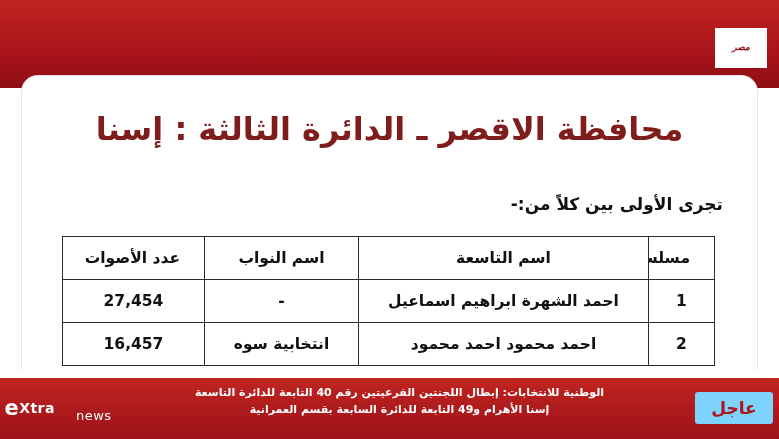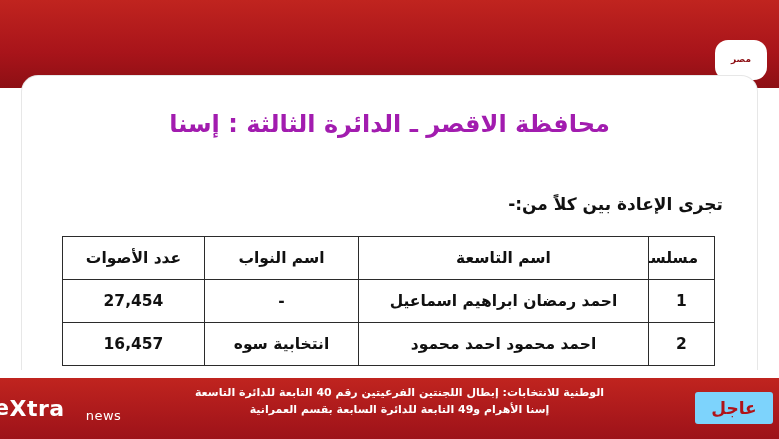--- a/index.html
+++ b/index.html
@@ -22,30 +22,31 @@
   .top-banner {
     position: absolute;
     top: 0;
     left: 0;
     width: 779px;
     height: 88px;
     background: linear-gradient(180deg,#c0241f 0%, #a8141a 60%, #8d0f14 100%);
   }
   .banner-logo {
     position: absolute;
-    top: 40px;
+    top: 28px;
     right: 12px;
     width: 52px;
     height: 40px;
     background: #ffffff;
-    border-radius: 13px;
+    border-radius: 0;
     display: flex;
     align-items: center;
     justify-content: center;
     overflow: hidden;
+    font-style: italic;
   }
   .eagle {
     font-size: 9px;
     line-height: 1.05;
     color: #8d0f14;
     text-align: center;
     font-weight: bold;
   }
   .banner-title {
     position: absolute;
@@ -70,23 +71,23 @@
     border-top-left-radius: 16px;
     border-top-right-radius: 16px;
     box-shadow: 0 0 0 1px #e7e7e7;
   }
   .heading {
     position: absolute;
     top: 34px;
     right: 0;
     left: 0;
     text-align: center;
-    font-size: 24px;
-    font-weight: bold;
-    color: #a21caf;
+    font-size: 32px;
+    font-weight: bold;
+    color: #7f1d1d;
     font-family: "DejaVu Sans", "Liberation Sans", sans-serif;
   }
   .subheading {
     position: absolute;
     top: 118px;
     right: 34px;
     font-size: 17px;
     font-weight: bold;
     color: #111111;
   }
@@ -103,21 +104,21 @@
     border-collapse: collapse;
     table-layout: fixed;
     direction: rtl;
   }
   table.results th,
   table.results td {
     border: 1px solid #2b2b2b;
     height: 42px;
     font-size: 15.5px;
     color: #111111;
-    padding: 0 16px;
+    padding: 0 24px;
     text-align: center;
     font-weight: bold;
     white-space: nowrap;
     overflow: hidden;
   }
   table.results th {
     font-size: 15.5px;
   }
   col.c-serial { width: 66px; }
   col.c-name   { width: 290px; }
@@ -179,21 +180,21 @@
     display: flex;
     align-items: center;
     justify-content: center;
     color: #ffffff;
     font-size: 20px;
     font-weight: bold;
     letter-spacing: .5px;
     direction: ltr;
   }
   .channel-logo .ex { font-size: 21px; }
-  .channel-logo .tra { font-size: 22px; }
+  .channel-logo .tra { font-size: 14px; }
   .channel-logo .news {
     font-size: 13px;
     margin-left: 21px;
     align-self: flex-end;
     padding-bottom: 3px;
     font-weight: normal;
   }
 
   
   .strip {
@@ -211,42 +212,42 @@
 <div id="screen">
 
   <div class="top-banner">
     <div class="banner-logo">
       <div class="eagle">مصر</div>
     </div>
   </div>
 
   <div class="card">
     <div class="heading">محافظة الاقصر ـ الدائرة الثالثة : إسنا</div>
-    <div class="subheading">تجرى الإعادة بين كلاً من:-</div>
+    <div class="subheading">تجرى الأولى بين كلاً من:-</div>
 
     <div class="table-wrap">
       <table class="results">
         <colgroup>
           <col class="c-serial">
           <col class="c-name">
           <col class="c-alias">
           <col class="c-votes">
         </colgroup>
         <thead>
           <tr>
             <th>مسلسل</th>
             <th>اسم التاسعة</th>
             <th>اسم النواب</th>
             <th class="votes">عدد الأصوات</th>
           </tr>
         </thead>
         <tbody>
           <tr>
             <td>1</td>
-            <td>احمد رمضان ابراهيم اسماعيل</td>
+            <td>احمد الشهرة ابراهيم اسماعيل</td>
             <td class="alias">-</td>
             <td class="votes">27,454</td>
           </tr>
           <tr>
             <td>2</td>
             <td>احمد محمود احمد محمود</td>
             <td class="alias">انتخابية سوه</td>
             <td class="votes">16,457</td>
           </tr>
         </tbody>

